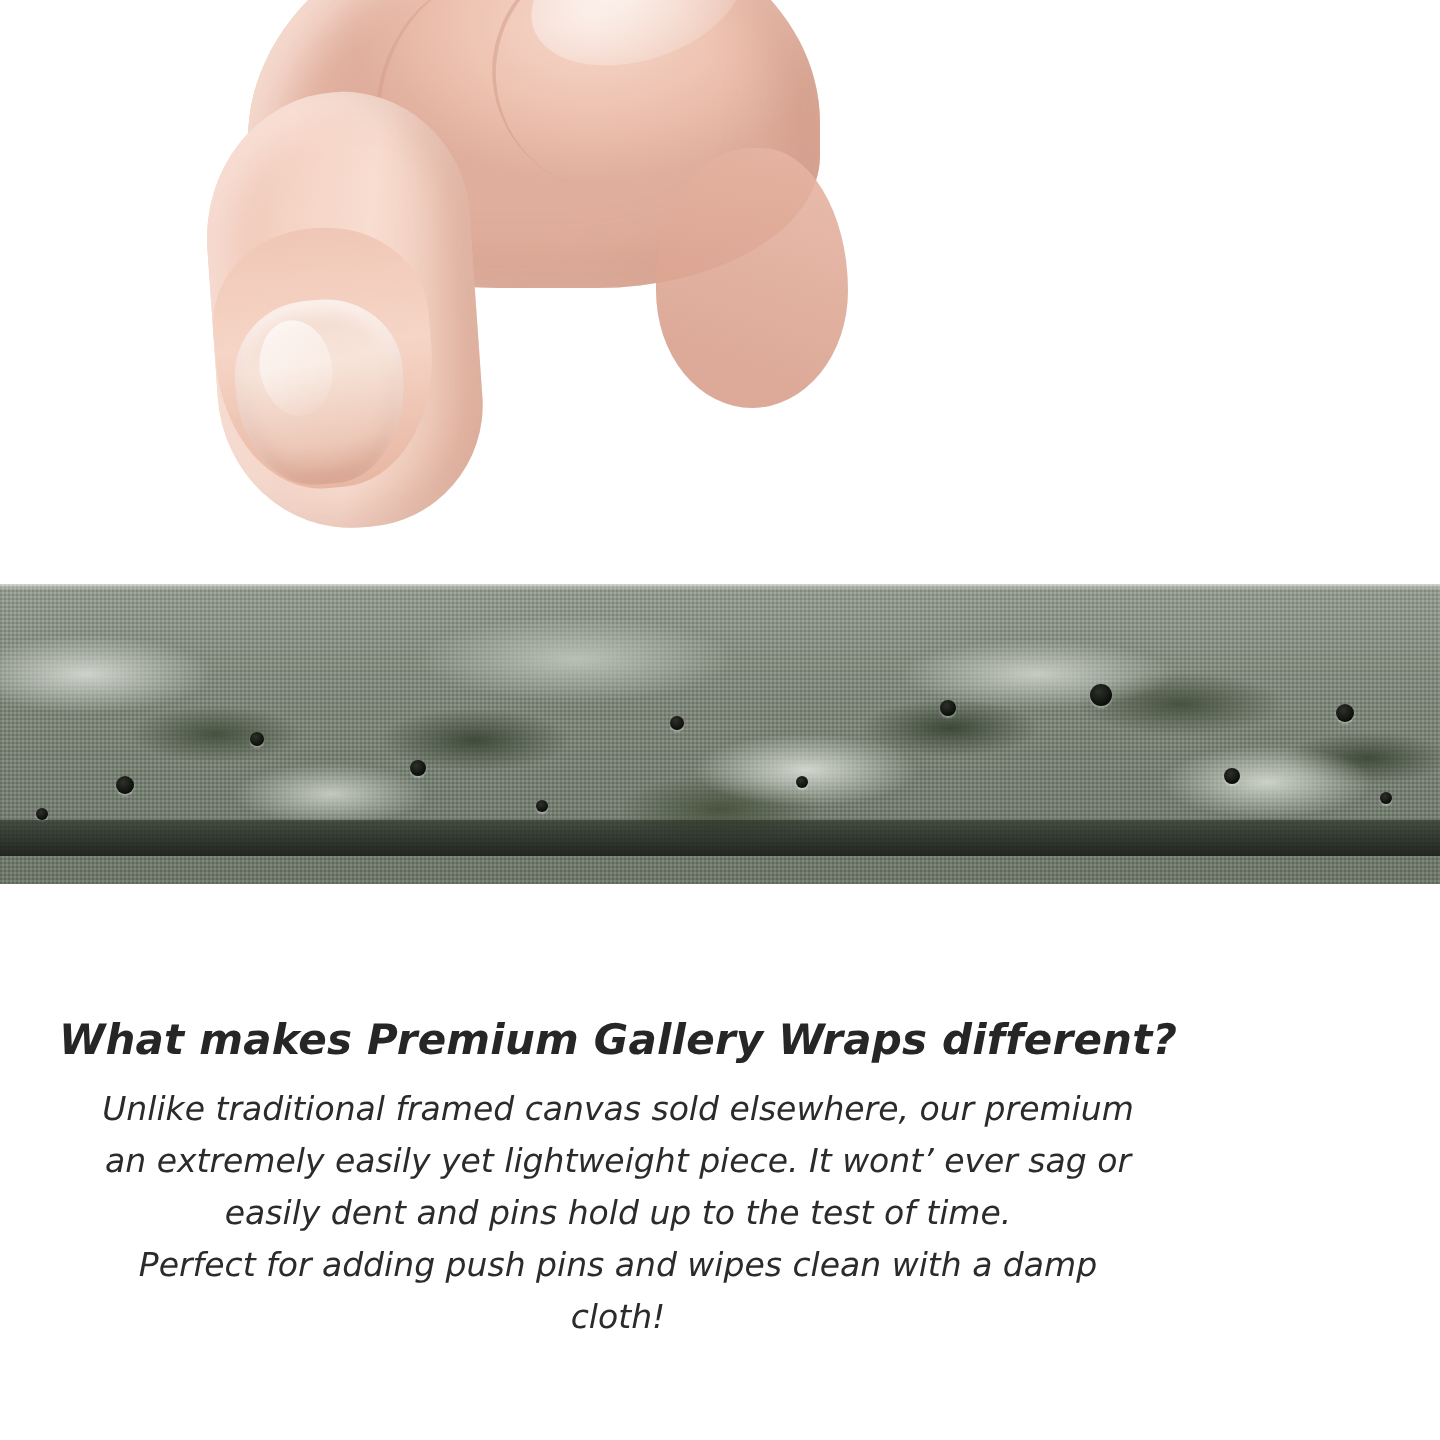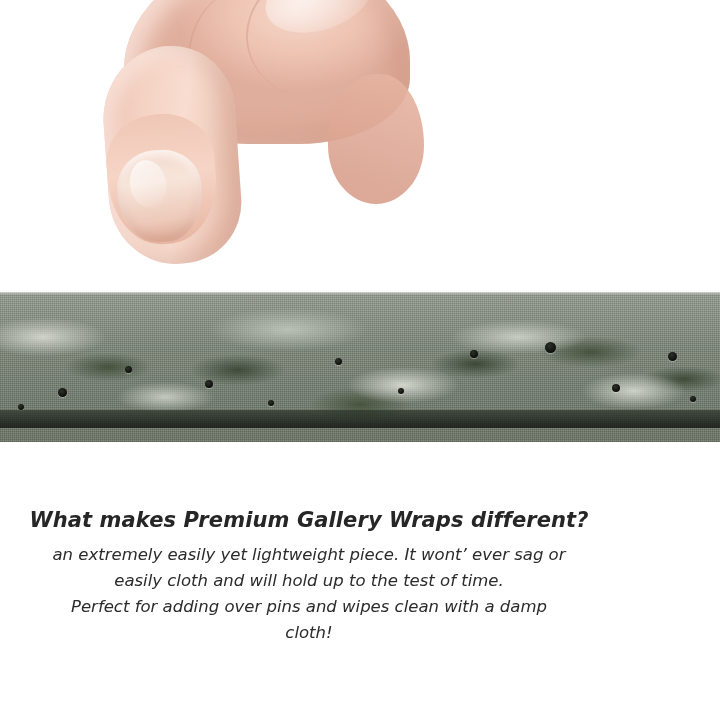--- a/index.html
+++ b/index.html
@@ -251,18 +251,19 @@
     <div class="hole" style="left:612px; top:92px;  width:8px;  height:8px;"></div>
     <div class="hole" style="left:668px; top:60px;  width:9px;  height:9px;"></div>
     <div class="hole" style="left:690px; top:104px; width:6px;  height:6px;"></div>
     <div class="hole" style="left:18px;  top:112px; width:6px;  height:6px;"></div>
 
     <div class="canvas-dark-band"></div>
   </div>
 
   <div class="text-block">
     <div class="headline">What makes Premium Gallery Wraps different?</div>
+    <p class="body-line">Unlike traditional framed canvas sold elsewhere, our premium</p>
     <p class="body-line">an extremely easily yet lightweight piece. It wont’ ever sag or</p>
-    <p class="body-line">easily cloth and will hold up to the test of time.</p>
-    <p class="body-line">Perfect for adding over pins and wipes clean with a damp cloth!</p>
+    <p class="body-line">easily dent and pins hold up to the test of time.</p>
+    <p class="body-line">Perfect for adding push pins and wipes clean with a damp cloth!</p>
   </div>
 
 </div>
 
 </body></html>

